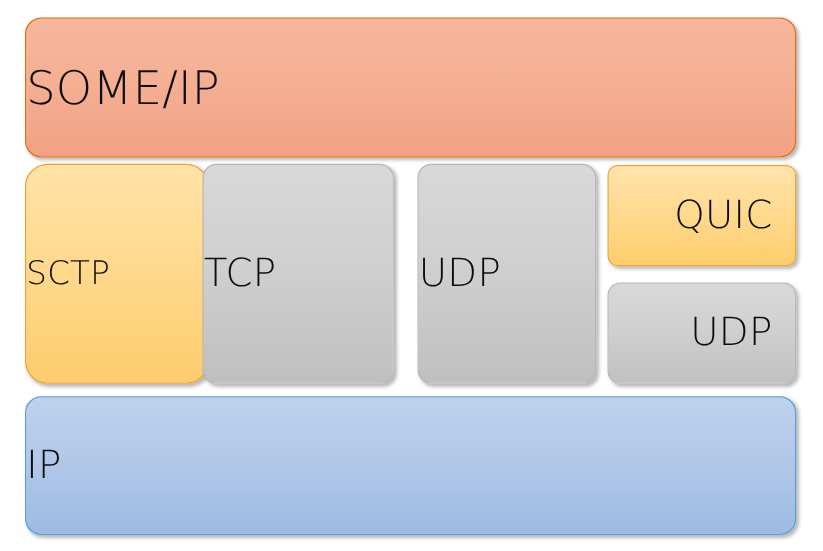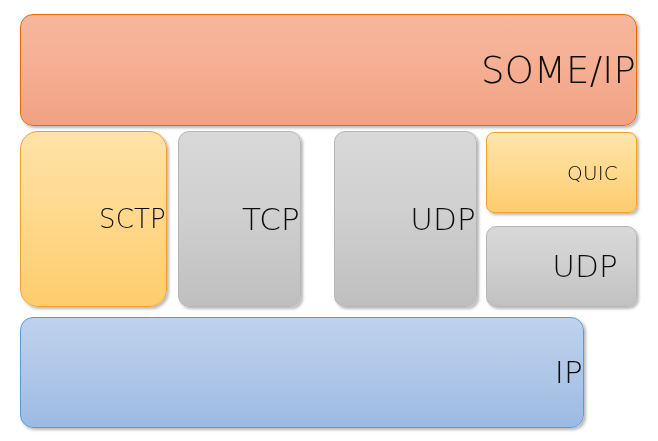--- a/index.html
+++ b/index.html
@@ -13,21 +13,21 @@
     height: 441px;
     background: #ffffff;
     overflow: hidden;
     font-family: "DejaVu Sans", "Liberation Sans", sans-serif;
   }
   .box {
     position: absolute;
     box-sizing: border-box;
     display: flex;
     align-items: center;
-    justify-content: flex-end;
+    justify-content: flex-start;
     box-shadow: 2px 2px 3px rgba(0,0,0,0.28);
   }
   .box .label {
     color: #0d0d0d;
     font-weight: 300;
     letter-spacing: 0.2px;
     line-height: 1;
     white-space: nowrap;
   }
 
@@ -50,23 +50,23 @@
     width: 147px;
     height: 176px;
     border: 1.3px solid #f0a22c;
     border-radius: 18px;
     background: linear-gradient(180deg, #ffe3a8 0%, #ffd98e 45%, #fdcd6d 100%);
   }
   .box-sctp .label { font-size: 26px; }
 
   
   .box-tcp {
-    left: 178px;
+    left: 162px;
     top: 131px;
-    width: 123px;
+    width: 153px;
     height: 176px;
     border: 1.1px solid #b6b6b6;
     border-radius: 11px;
     background: linear-gradient(180deg, #d8d8d8 0%, #d0d0d0 45%, #bfbfbf 100%);
   }
   .box-tcp .label { font-size: 31px; }
 
   
   .box-udp-main {
     left: 334px;
@@ -84,41 +84,41 @@
     left: 486px;
     top: 132px;
     width: 151px;
     height: 81px;
     border: 1.3px solid #f0a22c;
     border-radius: 8px;
     background: linear-gradient(180deg, #ffe4ab 0%, #ffd98e 48%, #fdcd6d 100%);
     justify-content: flex-end;
     padding-right: 18px;
   }
-  .box-quic .label { font-size: 20px; }
+  .box-quic .label { font-size: 31px; }
 
   
   .box-udp-small {
     left: 486px;
     top: 226px;
     width: 151px;
     height: 81px;
     border: 1.1px solid #b6b6b6;
     border-radius: 10px;
     background: linear-gradient(180deg, #d8d8d8 0%, #d0d0d0 45%, #c1c1c1 100%);
     justify-content: flex-end;
     padding-right: 18px;
   }
   .box-udp-small .label { font-size: 31px; }
 
   
   .box-ip {
     left: 20px;
     top: 317px;
-    width: 564px;
+    width: 617px;
     height: 111px;
     border: 1.3px solid #5b9bd5;
     border-radius: 13px;
     background: linear-gradient(180deg, #bed2ec 0%, #b2c8e8 45%, #9cbae2 100%);
   }
   .box-ip .label { font-size: 31px; }
 </style>
 </head>
 <body>
 

